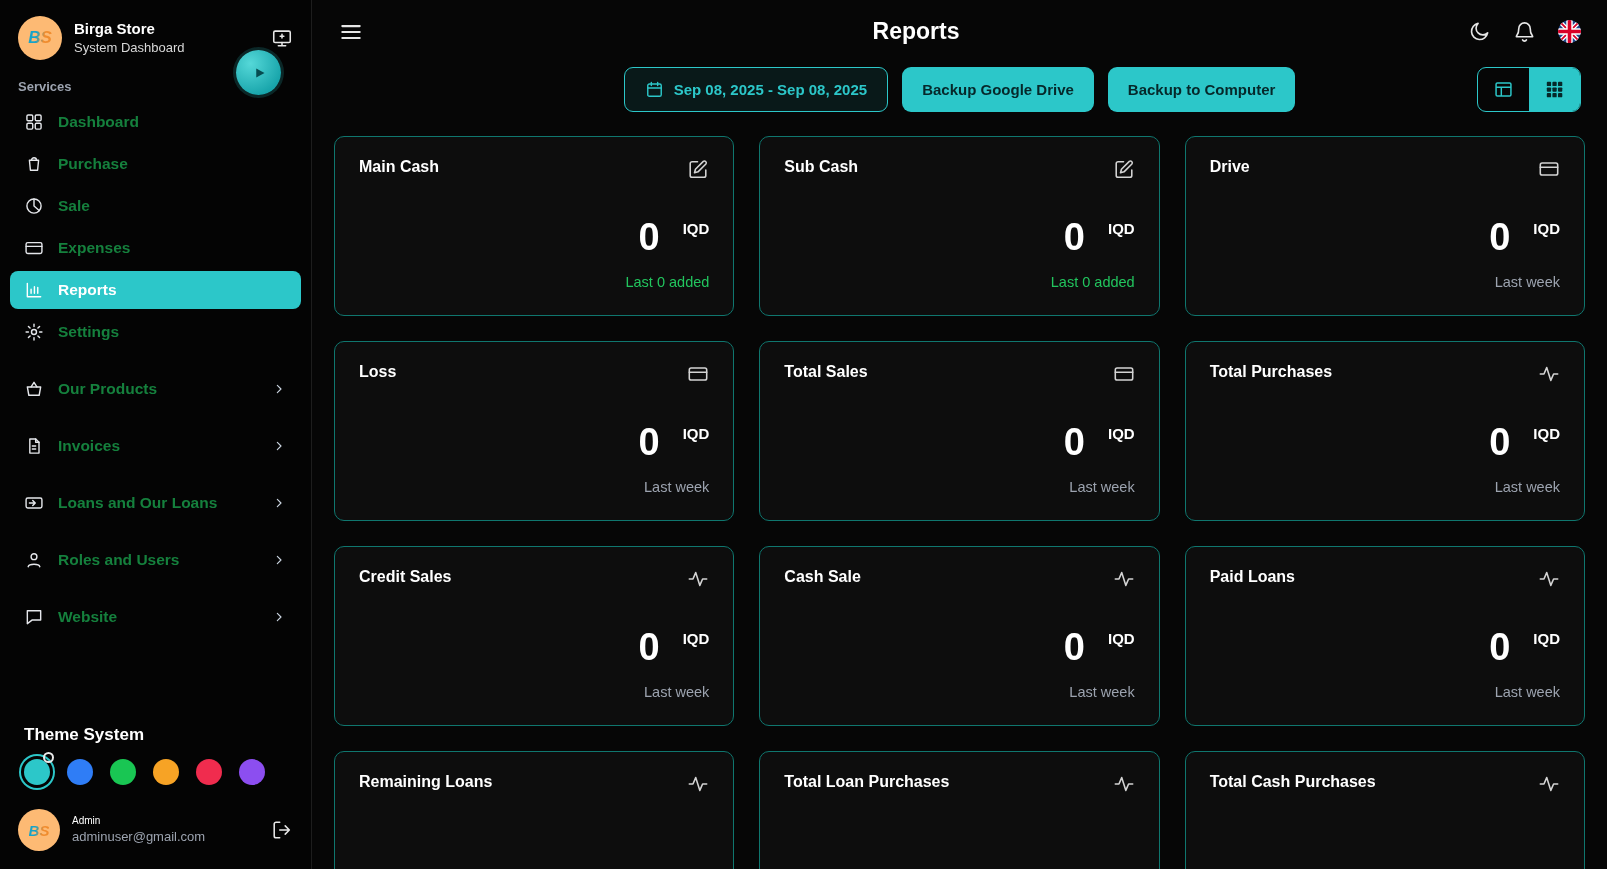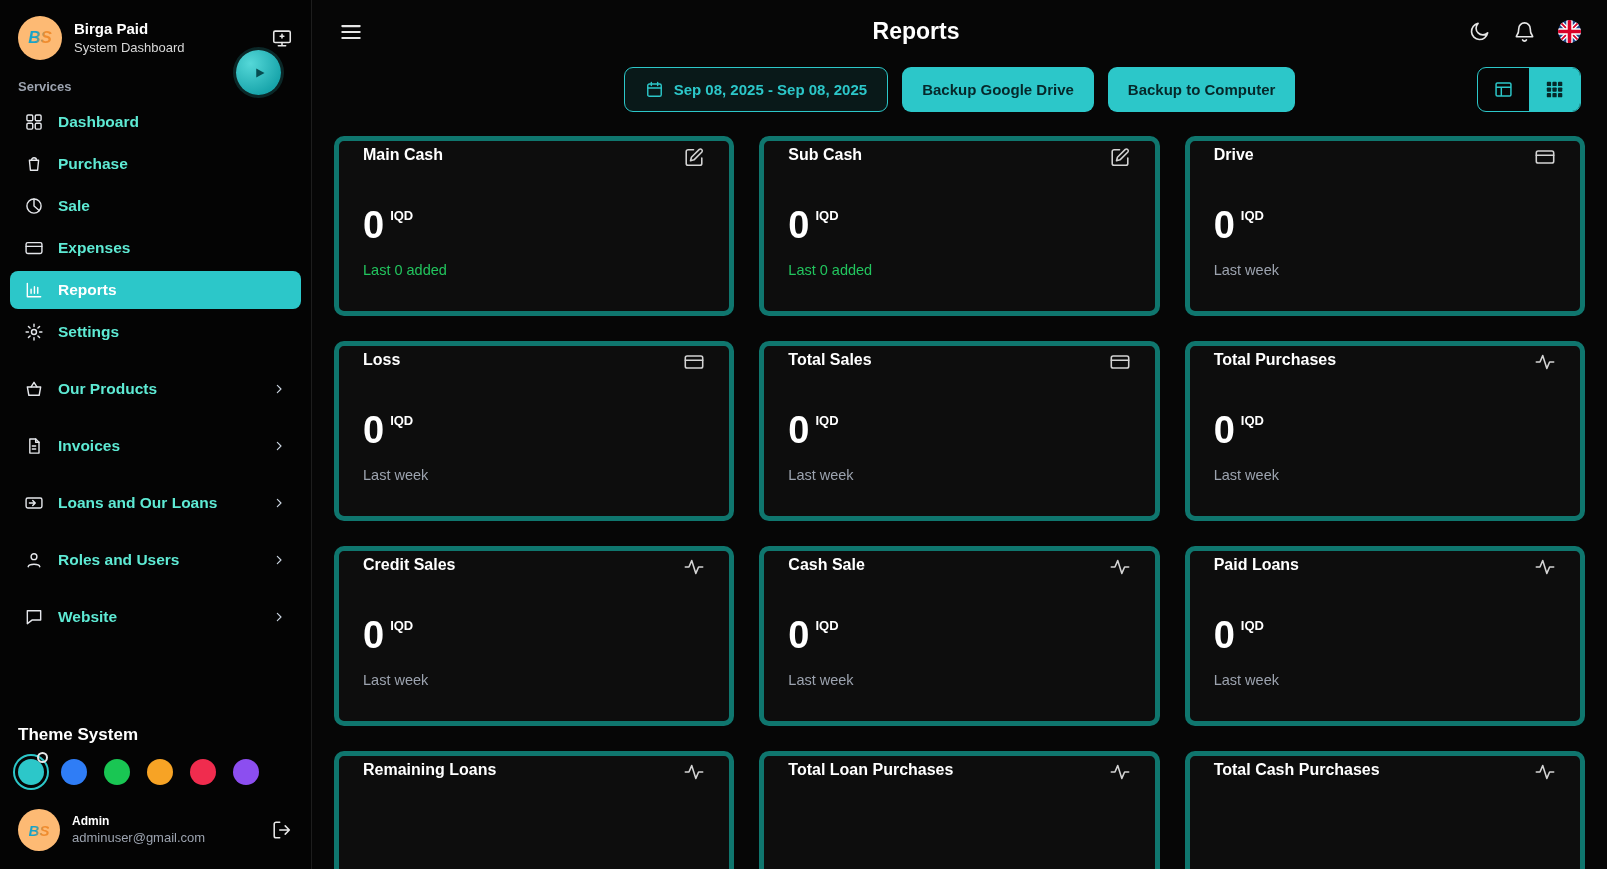--- a/index.html
+++ b/index.html
@@ -49,44 +49,44 @@
     display: flex; align-items: center; justify-content: center;
     color: #064b4f; margin: -28px 12px 0 0;
     box-shadow: 0 0 0 3px rgba(44,199,201,.18);
   }
   .play-btn svg { width: 22px; height: 22px; }
 
   nav { flex: 1; padding: 2px 10px; display: flex; flex-direction: column; gap: 4px; }
   .nav-item {
     display: flex; align-items: center; gap: 14px;
     padding: 9px 14px; border-radius: 8px;
-    font-size: 15.5px; font-weight: 600; color: #5eead4;
+    font-size: 15.5px; font-weight: 600; color: #15803d;
     cursor: pointer;
   }
   .nav-item.has-chev { margin-top: 15px; }
   .nav-item.active { background: #2cc7c9; color: #ffffff; }
   .nav-icon { width: 20px; height: 20px; flex: none; color: #e5e7eb; }
   .nav-item.active .nav-icon { color: #ffffff; }
   .nav-icon svg, .chev svg, .card-icon svg { width: 100%; height: 100%; display: block; }
   .chev { margin-left: auto; width: 16px; height: 16px; color: #cbd5e1; }
 
-  .theme-section { padding: 6px 18px 10px; }
+  .theme-section { padding: 6px 24px 10px; }
   .theme-label { font-size: 17px; font-weight: 700; margin-bottom: 14px; }
   .swatches { display: flex; gap: 17px; align-items: center; }
   .swatch { width: 26px; height: 26px; border-radius: 50%; cursor: pointer; position: relative; flex: none; }
   .swatch.selected { box-shadow: 0 0 0 3px #040404, 0 0 0 5px #2cc7c9; }
   .swatch.selected::after {
     content: ""; position: absolute; right: -4px; top: -7px;
     width: 7px; height: 7px; border: 2px solid #e8e8e8; border-radius: 50%;
   }
 
   .user-row { display: flex; align-items: center; gap: 12px; padding: 14px 18px 18px; }
   .user-logo { width: 42px; height: 42px; font-size: 15px; }
   .user-meta { line-height: 1.35; }
-  .user-name { font-size: 12px; font-weight: 700; }
+  .user-name { font-size: 10px; font-weight: 400; }
   .user-email { font-size: 13px; color: #9ca3af; }
   .logout-btn { margin-left: auto; }
   .logout-btn svg { width: 22px; height: 22px; }
 
   
   main { flex: 1; display: flex; flex-direction: column; overflow: hidden; }
   .main-header { display: flex; align-items: center; padding: 18px 26px 10px; }
   .hamburger svg { width: 26px; height: 26px; }
   .page-title { flex: 1; text-align: center; font-size: 23px; font-weight: 700; }
   .header-icons { display: flex; align-items: center; gap: 22px; }
@@ -110,46 +110,46 @@
   .vt-btn svg { width: 21px; height: 21px; }
   .vt-btn.active { background: #2cc7c9; color: #06282a; }
 
   .cards {
     flex: 1; overflow: hidden;
     display: grid; grid-template-columns: repeat(3, 1fr);
     grid-auto-rows: 180px; gap: 25px;
     padding: 4px 22px 0; align-content: start;
   }
   .card {
-    background: #0d0d0d; border: 5px solid #0f766e; border-radius: 10px;
-    padding: 5px 24px; display: flex; flex-direction: column;
+    background: #0d0d0d; border: 1px solid #0f766e; border-radius: 10px;
+    padding: 21px 24px; display: flex; flex-direction: column; text-align: right;
   }
   .card-head { display: flex; align-items: flex-start; justify-content: space-between; }
   .card-title { font-size: 16px; font-weight: 600; color: #fff; }
   .card-icon { width: 22px; height: 22px; color: #d4d4d4; }
   .card-value { margin-top: 38px; line-height: 1; }
   .card-value .num { font-size: 38px; font-weight: 700; }
-  .card-value .cur { font-size: 13px; font-weight: 700; margin-left: 6px; vertical-align: top; position: relative; top: 3px; }
+  .card-value .cur { font-size: 15px; font-weight: 700; margin-left: 23px; vertical-align: top; position: relative; top: 3px; }
   .card-sub { margin-top: 18px; font-size: 14.5px; }
   .card-sub.positive { color: #22c55e; }
   .card-sub.muted { color: #9ca3af; }
 </style>
 </head>
 <body>
 
 <div class="app">
 
   <aside class="sidebar">
 
     <div class="sb-header">
       <div class="logo">
         <span>BS</span>
       </div>
       <div class="sb-titles">
-        <div class="sb-name">Birga Paid</div>
+        <div class="sb-name">Birga Store</div>
         <div class="sb-sub">System Dashboard</div>
       </div>
       <button class="icon-btn cast-btn">
         <svg viewBox="0 0 24 24" fill="none" stroke="currentColor" stroke-width="1.7" stroke-linecap="round" stroke-linejoin="round">
           <rect x="3" y="4.5" width="18" height="12.5" rx="1.5"></rect>
             <path d="M12 17v3.5M8 20.5h8M12 8v4M10 10h4"></path>
         </svg>
       </button>
     </div>
 

